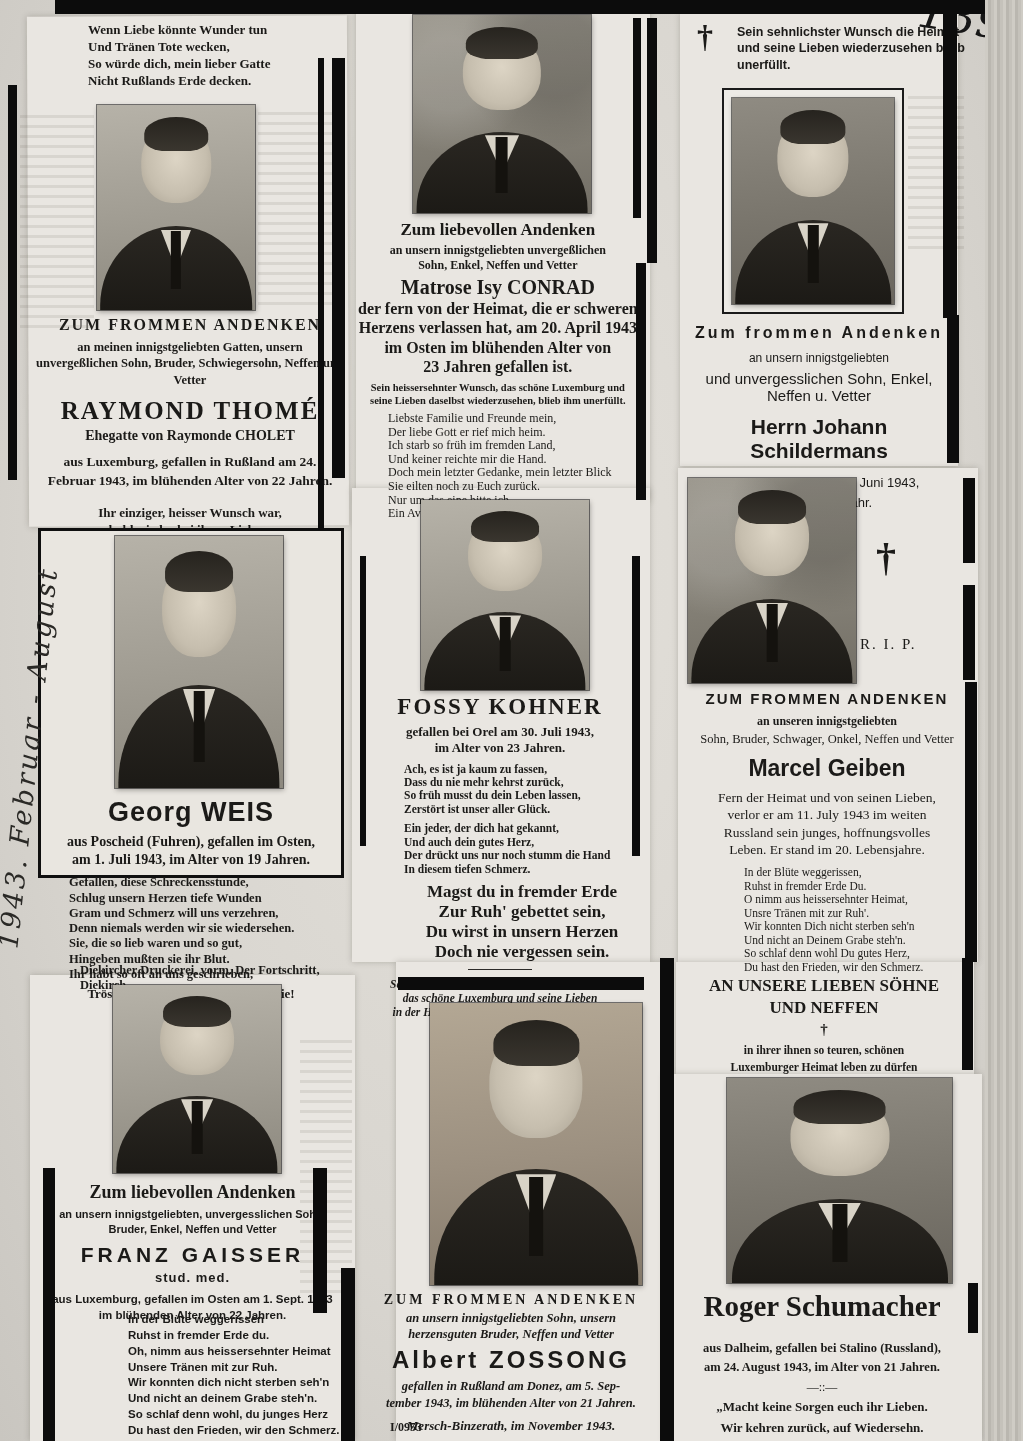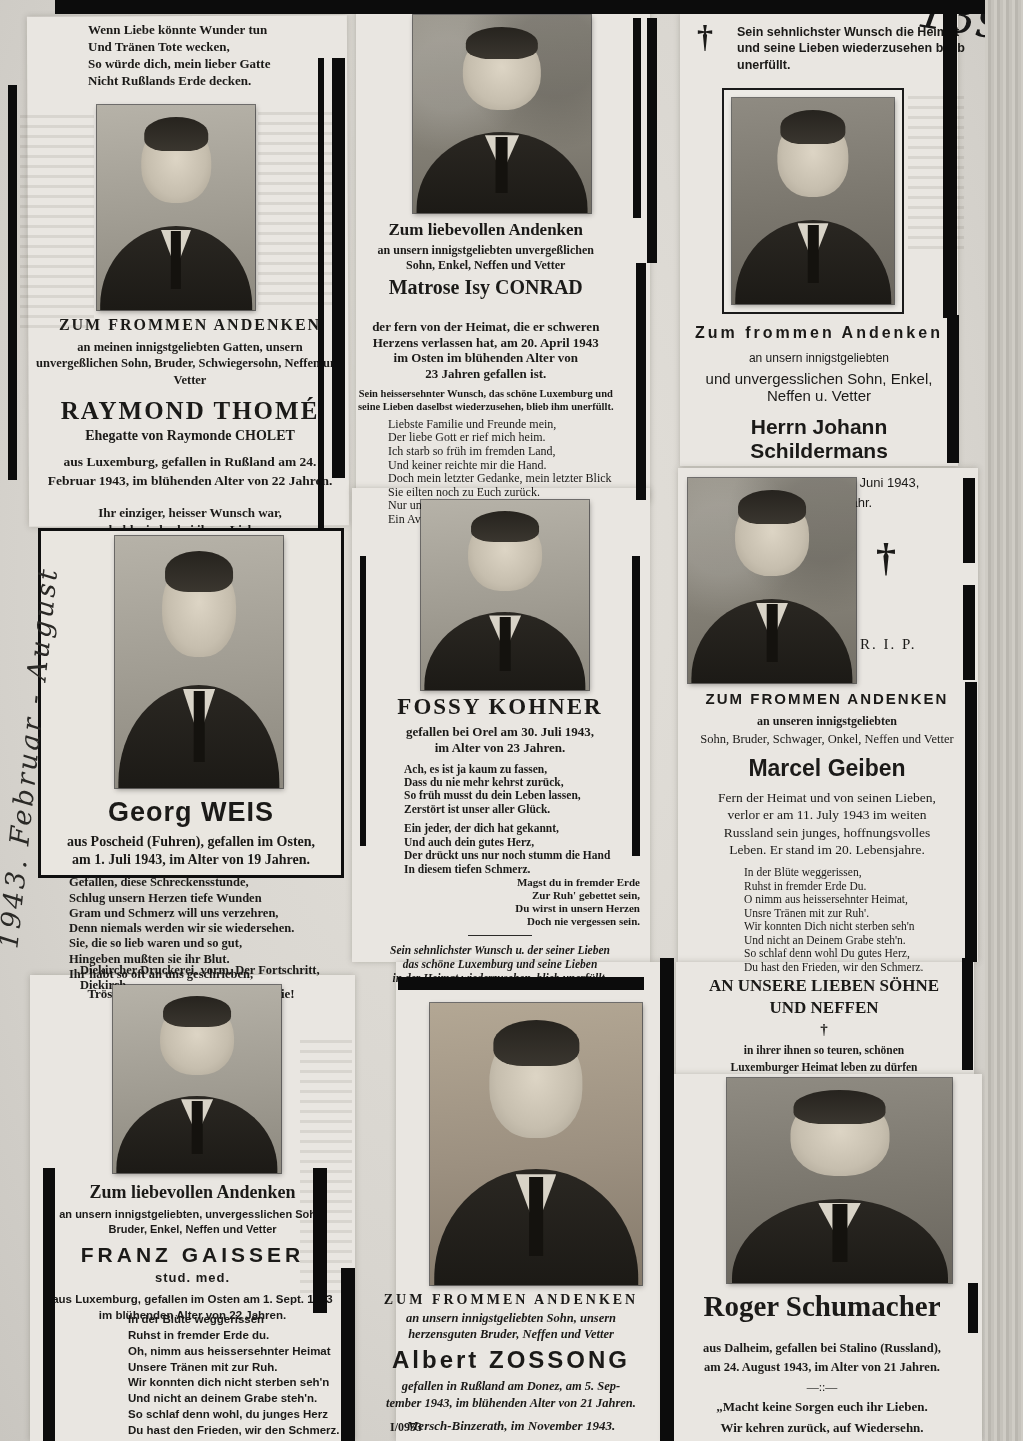--- a/index.html
+++ b/index.html
@@ -150,21 +150,21 @@
   <div class="photo photo--mottle" style="left:413px;top:15px;width:178px;height:198px">
     <div class="ph-face"></div>
     <div class="ph-torso"></div>
   </div>
 
   <div class="abs ctr" style="left:358px;top:220px;width:288">
     <div class="bold" style="font-size:17px">Zum liebevollen Andenken</div>
     <div class="bold pre" style="font-size:12px;line-height:1.22;margin-top:3px">an unsern innigstgeliebten unvergeßlichen
 Sohn, Enkel, Neffen und Vetter</div>
     <div class="bold" style="font-size:20px;margin-top:4px">Matrose Isy CONRAD</div>
-    <div class="bold pre" style="font-size:13px;line-height:1.2;margin-top:20px">der fern von der Heimat, die er schweren
+    <div class="bold pre" style="font-size:16px;line-height:1.2;margin-top:0">der fern von der Heimat, die er schweren
 Herzens verlassen hat, am 20. April 1943
 im Osten im blühenden Alter von
 23 Jahren gefallen ist.</div>
     <div class="bold pre" style="font-size:10.5px;line-height:1.25;margin-top:5px">Sein heissersehnter Wunsch, das schöne Luxemburg und
 seine Lieben daselbst wiederzusehen, blieb ihm unerfüllt.</div>
     <div class="pre" style="font-size:12px;line-height:1.13;margin:5px 0 0 30px;text-align:left">Liebste Familie und Freunde mein,
 Der liebe Gott er rief mich heim.
 Ich starb so früh im fremden Land,
 Und keiner reichte mir die Hand.
 Doch mein letzter Gedanke, mein letzter Blick
@@ -184,21 +184,21 @@
     <div class="bold pre" style="font-size:13px;line-height:1.25;margin-top:4px">gefallen bei Orel am 30. Juli 1943,
 im Alter von 23 Jahren.</div>
     <div class="bold pre" style="font-size:11.5px;line-height:1.17;margin:6px 0 0 44px;text-align:left">Ach, es ist ja kaum zu fassen,
 Dass du nie mehr kehrst zurück,
 So früh musst du dein Leben lassen,
 Zerstört ist unser aller Glück.</div>
     <div class="bold pre" style="font-size:11.5px;line-height:1.17;margin:6px 0 0 44px;text-align:left">Ein jeder, der dich hat gekannt,
 Und auch dein gutes Herz,
 Der drückt uns nur noch stumm die Hand
 In diesem tiefen Schmerz.</div>
-    <div class="bold pre" style="font-size:11px;line-height:1.17;margin:0 0 0 44px;text-align:right">Magst du in fremder Erde
+    <div class="bold pre" style="font-size:17px;line-height:1.17;margin:6px 0 0 44px;text-align:center">Magst du in fremder Erde
 Zur Ruh' gebettet sein,
 Du wirst in unsern Herzen
 Doch nie vergessen sein.</div>
     <div class="divline"></div>
     <div class="bold ital pre" style="font-size:11.5px;line-height:1.25;margin-top:7px">Sein sehnlichster Wunsch u. der seiner Lieben
 das schöne Luxemburg und seine Lieben
 in der Heimat wiederzusehen, blieb unerfüllt.</div>
   </div>
 
   <div class="photo photo--sepia" style="left:430px;top:1003px;width:212px;height:282px">

